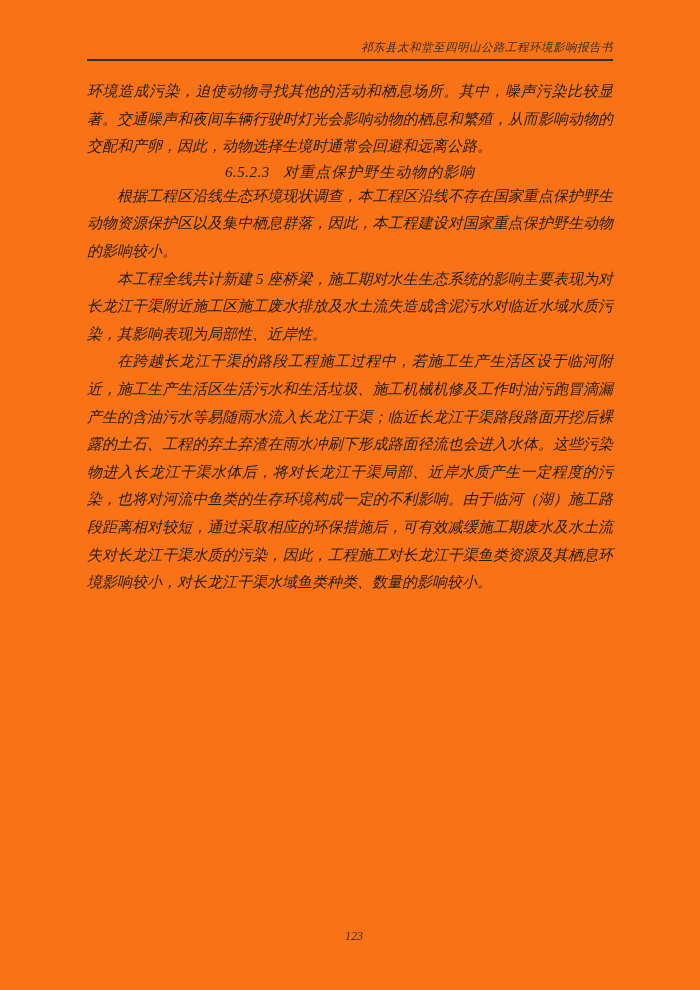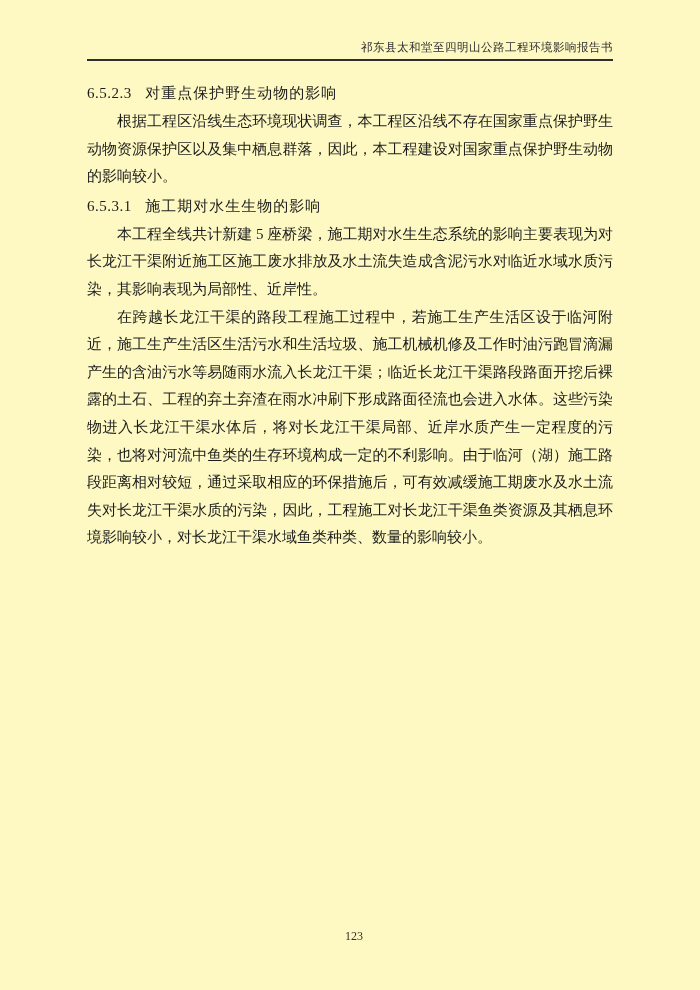--- a/index.html
+++ b/index.html
@@ -4,24 +4,25 @@
 <style>
   html, body {
     margin: 0;
     padding: 0;
     background: #ffffff;
   }
   .page {
     position: relative;
     width: 700px;
     height: 990px;
-    background: #fef9c3;
+    background: #f97316;
     overflow: hidden;
     font-family: "Liberation Serif", "DejaVu Serif", serif;
     color: #1c1c1c;
+    font-style: italic;
   }
   .page-inner {
     margin: 0 87px;
     width: 526px;
   }
   .doc-header {
     padding-top: 40px;
     padding-bottom: 5px;
     border-bottom: 2px solid #2e2e2e;
   }
@@ -43,22 +44,22 @@
     margin: 0;
     text-indent: 2em;
   }
   .para.no-indent {
     text-indent: 0;
   }
   .heading {
     margin: 0;
     font-size: 15px;
     font-weight: normal;
-    line-height: 29px;
-    text-align: left;
+    line-height: 22px;
+    text-align: center;
   }
   .heading .h-num {
     font-family: "Liberation Serif", "DejaVu Serif", serif;
     margin-right: 0.9em;
     letter-spacing: 0.5px;
   }
   .heading .h-text {
     font-family: "Liberation Sans", "DejaVu Sans", sans-serif;
     letter-spacing: 1px;
   }
@@ -77,32 +78,30 @@
 
 <div class="page">
   <div class="page-inner">
 
     <div class="doc-header">
       <span class="doc-header-title">祁东县太和堂至四明山公路工程环境影响报告书</span>
     </div>
 
     <div class="doc-body">
 
+      <p class="para no-indent">环境造成污染，迫使动物寻找其他的活动和栖息场所。其中，噪声污染比较显著。交通噪声和夜间车辆行驶时灯光会影响动物的栖息和繁殖，从而影响动物的交配和产卵，因此，动物选择生境时通常会回避和远离公路。</p>
 
 
       <h4 class="heading">
         <span class="h-num">6.5.2.3</span><span class="h-text">对重点保护野生动物的影响</span>
       </h4>
 
       <p class="para">根据工程区沿线生态环境现状调查，本工程区沿线不存在国家重点保护野生动物资源保护区以及集中栖息群落，因此，本工程建设对国家重点保护野生动物的影响较小。</p>
 
 
-      <h4 class="heading">
-        <span class="h-num">6.5.3.1</span><span class="h-text">施工期对水生生物的影响</span>
-      </h4>
 
       <p class="para">本工程全线共计新建 5 座桥梁，施工期对水生生态系统的影响主要表现为对长龙江干渠附近施工区施工废水排放及水土流失造成含泥污水对临近水域水质污染，其影响表现为局部性、近岸性。</p>
 
       <p class="para">在跨越长龙江干渠的路段工程施工过程中，若施工生产生活区设于临河附近，施工生产生活区生活污水和生活垃圾、施工机械机修及工作时油污跑冒滴漏产生的含油污水等易随雨水流入长龙江干渠；临近长龙江干渠路段路面开挖后裸露的土石、工程的弃土弃渣在雨水冲刷下形成路面径流也会进入水体。这些污染物进入长龙江干渠水体后，将对长龙江干渠局部、近岸水质产生一定程度的污染，也将对河流中鱼类的生存环境构成一定的不利影响。由于临河（湖）施工路段距离相对较短，通过采取相应的环保措施后，可有效减缓施工期废水及水土流失对长龙江干渠水质的污染，因此，工程施工对长龙江干渠鱼类资源及其栖息环境影响较小，对长龙江干渠水域鱼类种类、数量的影响较小。</p>
 
 
     </div>
   </div>
 
   <div class="doc-footer">123</div>

